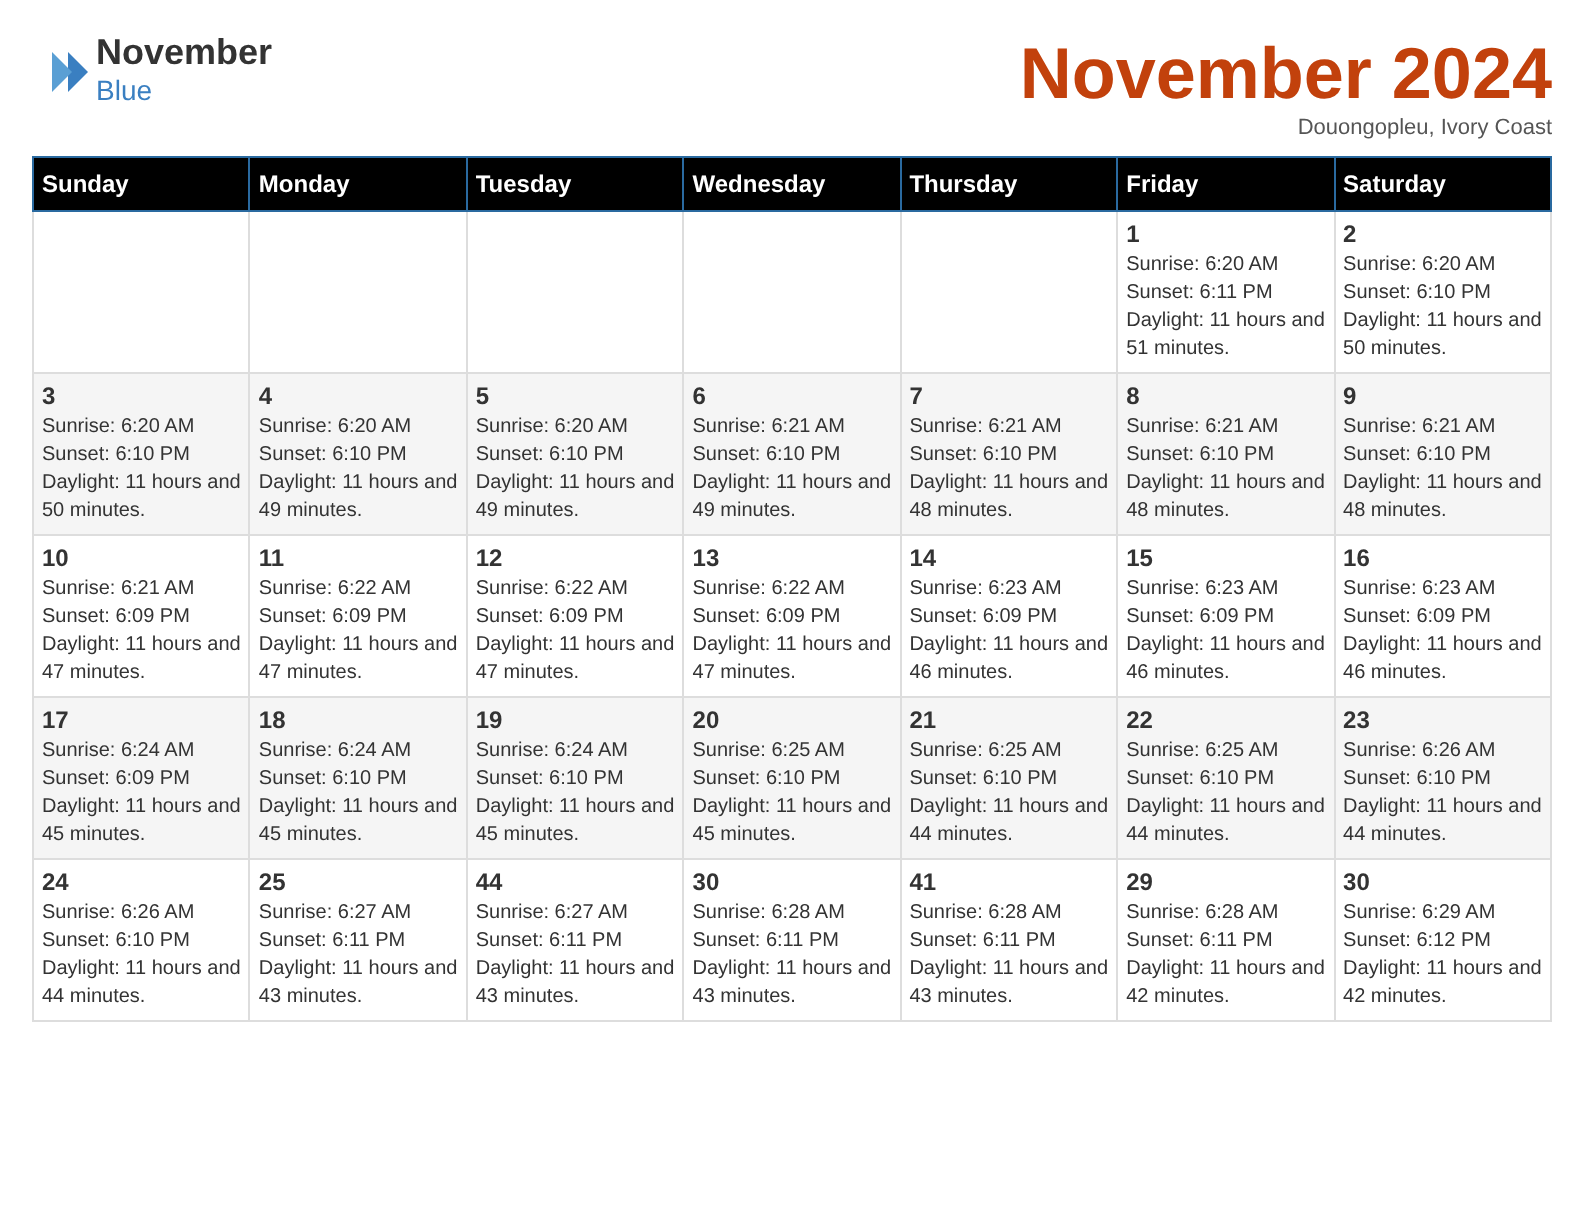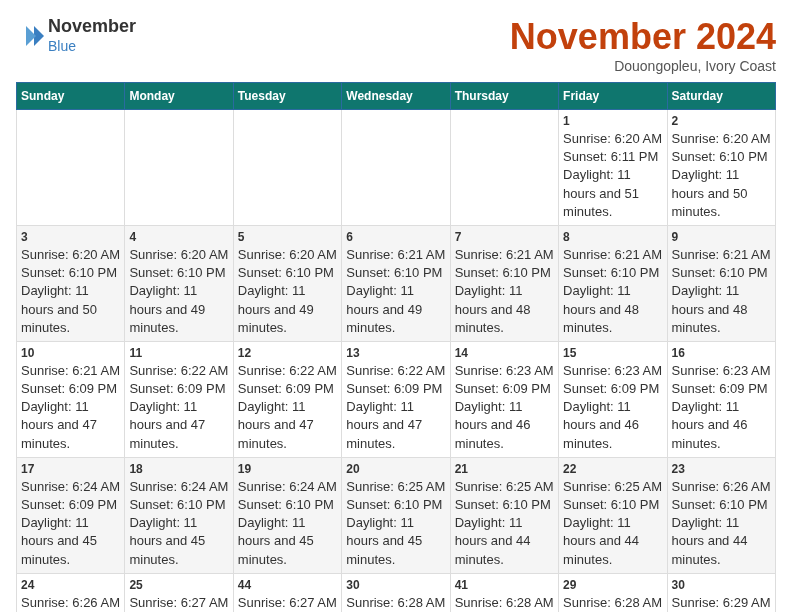--- a/index.html
+++ b/index.html
@@ -37,30 +37,30 @@
     }
     .title-area {
       text-align: right;
     }
     .month-title {
       font-size: 36px;
       font-weight: bold;
       color: #c2410c;
     }
     .location-title {
-      font-size: 14px;
+      font-size: 11px;
       color: #555;
     }
     table {
       width: 100%;
       border-collapse: collapse;
       table-layout: fixed;
     }
     thead tr th {
-      background-color: #0f766e;
+      background-color: #000000;
       color: #fff;
       font-size: 12px;
       font-weight: bold;
       padding: 6px 4px;
       text-align: left;
       border: 1px solid #2a6aa0;
     }
     tbody tr td {
       vertical-align: top;
       padding: 4px 4px;
@@ -73,21 +73,21 @@
     tbody tr:nth-child(even) td {
       background: #f5f5f5;
     }
     .day-num {
       font-weight: bold;
       font-size: 12px;
       display: block;
       margin-bottom: 2px;
     }
     .day-info {
-      font-size: 13px;
+      font-size: 10px;
       line-height: 1.4;
       color: #333;
     }
     .empty-cell {
       background: #fff !important;
     }
   </style>
 </head>
 <body>
 

